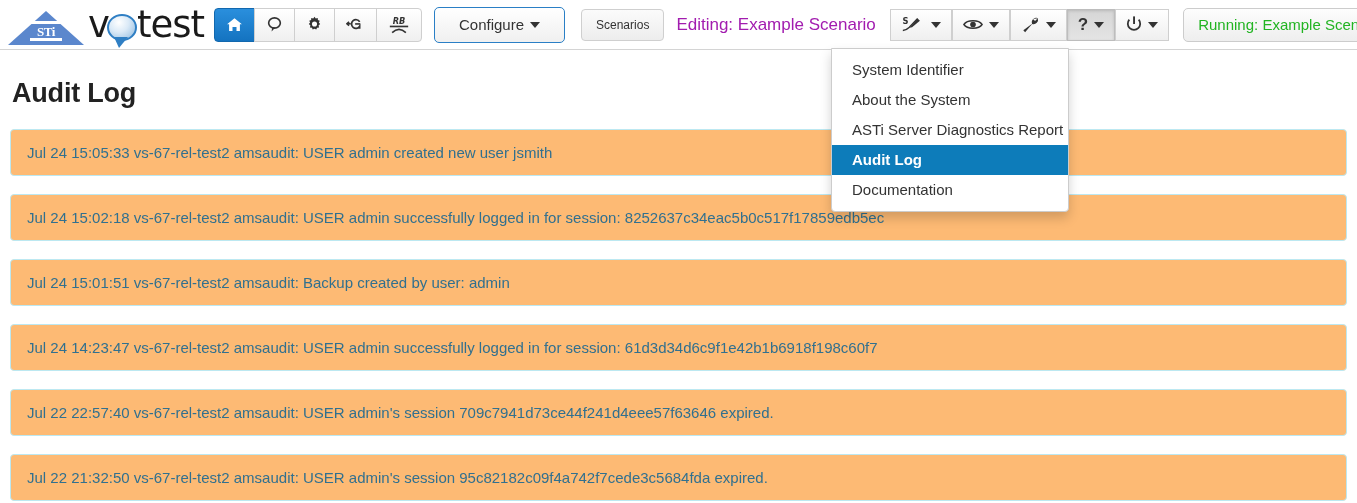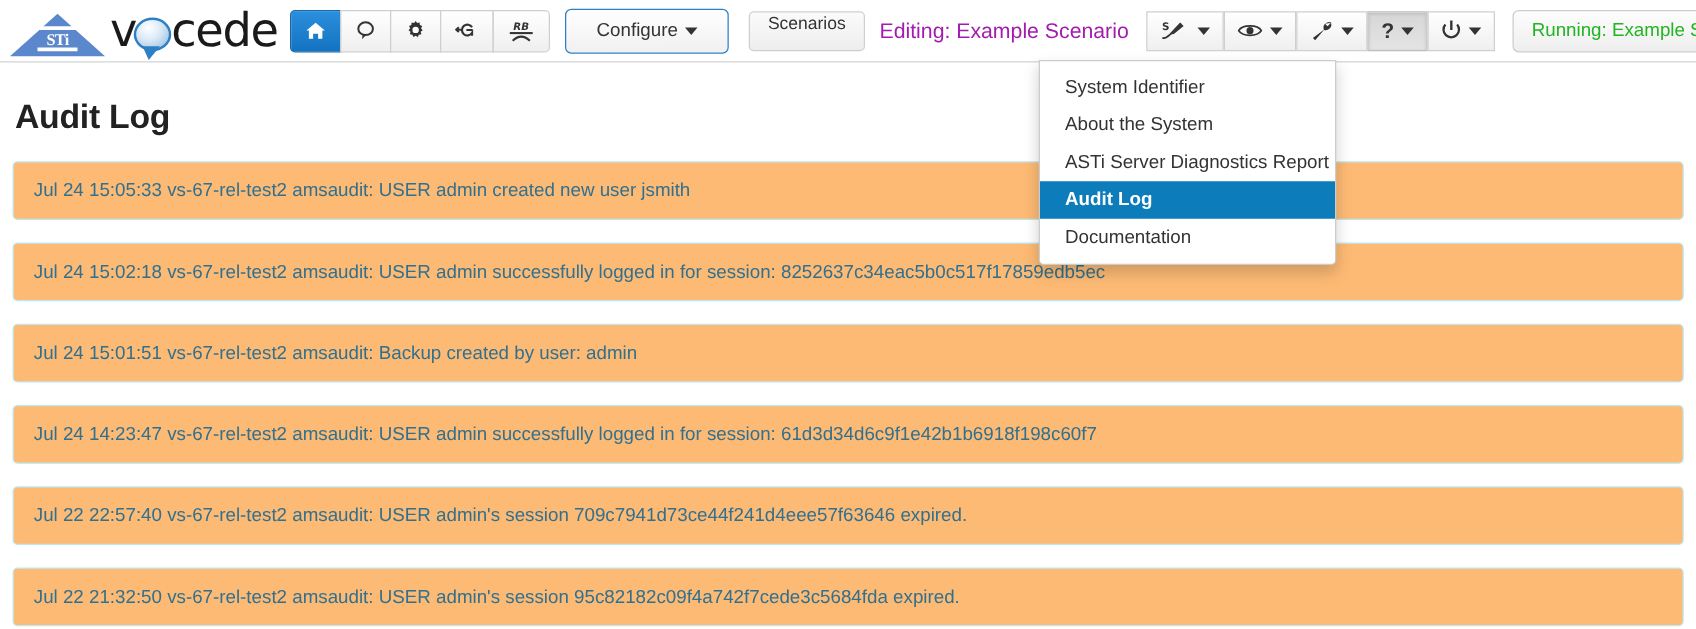--- a/index.html
+++ b/index.html
@@ -131,27 +131,27 @@
     background: linear-gradient(to bottom, #ffffff 0%, #f0f0f0 100%);
     border: 1.5px solid #2a7fc6;
     border-radius: 5px;
     margin-right: 16px;
     display: inline-flex; align-items: center;
     cursor: pointer;
   }
   .btn-scenarios {
     height: 32px;
     padding: 0 14px;
-    font-size: 14px;
+    font-size: 12px;
     color: #333;
     background: linear-gradient(to bottom, #fbfbfb 0%, #ededed 100%);
     border: 1px solid #cfcfcf;
     border-radius: 4px;
     margin-right: 12px;
-    display: inline-flex; align-items: flex-start;
+    display: inline-flex; align-items: center;
     cursor: pointer;
   }
   .editing-label {
     font-size: 17px;
     color: #a21caf;
     margin-right: 14px;
   }
 
   .tool-group { display: inline-flex; margin-right: 14px; }
   .tool-group .btn { padding: 0 10px; height: 32px; }
@@ -235,21 +235,21 @@
 <div class="navbar">
 
   <div class="brand">
     <div class="asti-logo">
       <div class="asti-tri"></div>
       <div class="asti-box">STi</div>
     </div>
     <div class="wordmark">
       <span class="wm-v">v</span>
       <span class="bubble"></span>
-      <span class="wm-isus">cede</span>
+      <span class="wm-isus">test</span>
     </div>
   </div>
 
   <div class="btn-group">
     <div class="btn primary">
       <span>
         <svg width="17" height="16" viewBox="0 0 16 16" fill="#ffffff" aria-hidden="true">
           <path d="M8 1.2 0.6 7.3h2V14h3.4v-4h4v4h3.4V7.3h2z"></path>
         </svg>
       </span>

